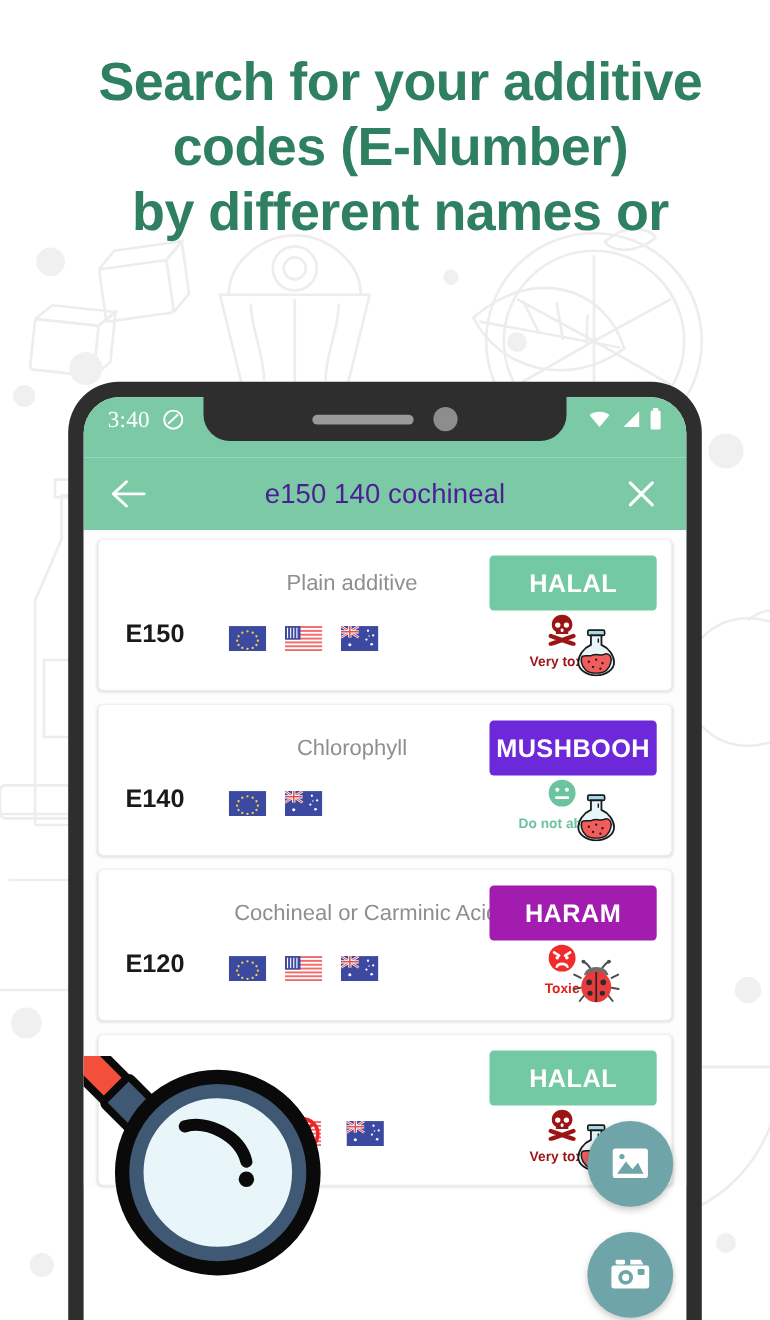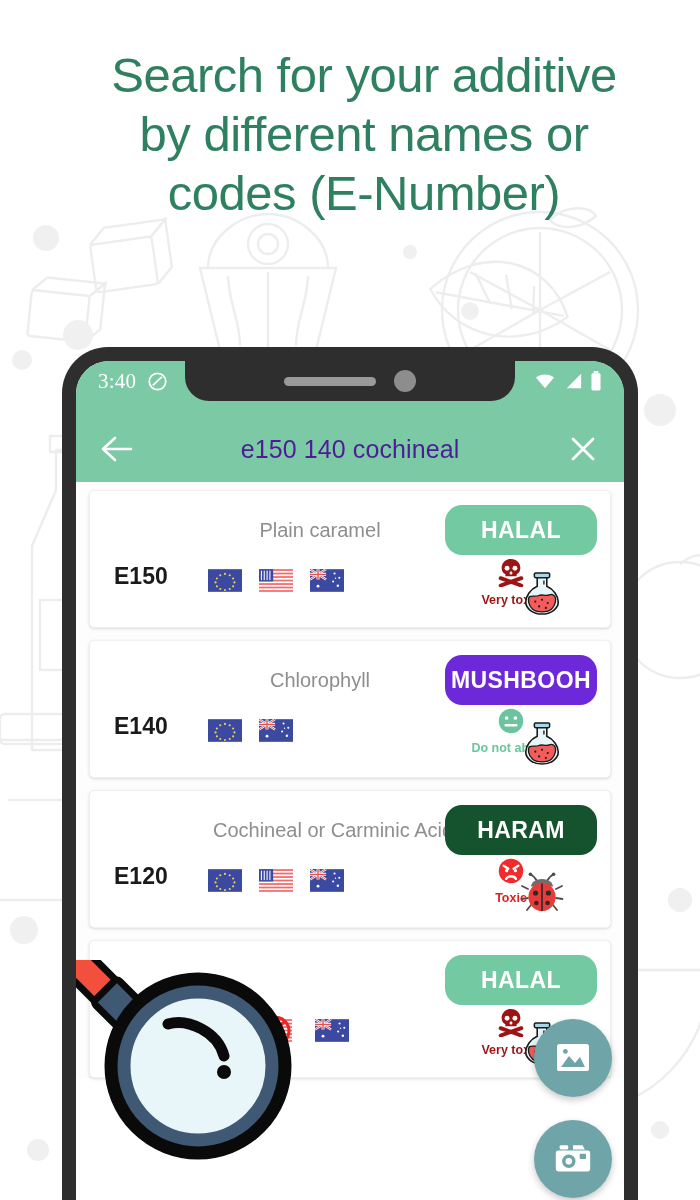--- a/index.html
+++ b/index.html
@@ -13,21 +13,21 @@
   
   #bg-pattern { position:absolute; inset:0; z-index:0; }
   
   .headline {
     position:absolute; z-index:3;
     top:46px; left:0; width:700px;
     text-align:center;
     color:#2f8060;
     font-size:49px;
     line-height:59px;
-    font-weight:normal;
+    font-weight:bold;
     letter-spacing:-0.5px;
     padding-left:28px;
   }
   .headline .hl-line { display:block; white-space:nowrap; }
   
   .phone {
     position:absolute; z-index:4;
     left:62px; top:347px;
     width:576px; height:900px;
     background:#2e2e2e;
@@ -106,21 +106,21 @@
     position:absolute; left:368px; top:66px;
     width:106px; text-align:center;
   }
   .tox-label { font-size:12.5px; font-weight:bold; margin-top:2px; }
   .tox.verytoxic .tox-label { color:#9b1515; }
   .tox.toxic .tox-label { color:#e02020; }
   .tox.ok .tox-label { color:#6cc49f; }
   .badge {
     position:absolute; right:13px; top:14px;
     width:152px; height:50px;
-    border-radius:17px;
+    border-radius:4px;
     display:flex; align-items:center; justify-content:center;
     color:#ffffff; font-size:23px; font-weight:bold;
     letter-spacing:0.4px;
   }
   .nature {
     position:absolute; right:44px; top:78px;
     width:48px; height:48px;
     display:flex; align-items:center; justify-content:center;
   }
   
@@ -219,22 +219,22 @@
     <circle cx="680" cy="900" r="12"></circle>
     <circle cx="24" cy="930" r="14"></circle>
     <circle cx="660" cy="1130" r="9"></circle>
     <circle cx="38" cy="1150" r="11"></circle>
     <circle cx="410" cy="252" r="7"></circle>
   </g>
 </svg>
 
 <div class="headline">
   <span class="hl-line">Search for your additive</span>
+  <span class="hl-line">codes (E-Number)</span>
   <span class="hl-line">by different names or</span>
-  <span class="hl-line">codes (E-Number)</span>
 </div>
 
 <div class="phone">
   <div class="phone-screen">
 
     <div class="statusbar">
       <div class="sb-left">
         <span class="sb-time">3:40</span>
         <svg width="21" height="21" viewBox="0 0 24 24">
           <circle cx="12" cy="12" r="9.4" fill="none" stroke="#ffffff" stroke-width="2"></circle>
@@ -271,21 +271,21 @@
         <svg width="28" height="28" viewBox="0 0 28 28">
           <path d="M4 4 L24 24 M24 4 L4 24" stroke="#ffffff" stroke-width="2.8" stroke-linecap="round"></path>
         </svg>
       </div>
     </div>
 
     <div class="results">
 
       <div class="card">
         <div class="card-code">E150</div>
-        <div class="card-name">Plain caramel</div>
+        <div class="card-name">Plain additive</div>
         <div class="flags">
           <svg class="flag" viewBox="0 0 36 24">
             <rect width="36" height="24" fill="#3b4aa0"></rect>
             <g fill="#f5d547">
                 <circle cx="18" cy="5" r="1.1"></circle>
                 <circle cx="23" cy="6.4" r="1.1"></circle>
                 <circle cx="26.6" cy="9.8" r="1.1"></circle>
                 <circle cx="28" cy="14" r="1.1"></circle>
                 <circle cx="26.6" cy="18.2" r="1.1"></circle>
                 <circle cx="23" cy="21" r="1.1"></circle>
@@ -498,21 +498,21 @@
         <div class="tox toxic">
           <svg width="28" height="28" viewBox="0 0 32 32">
             <circle cx="16" cy="16" r="14" fill="#ef2b2b"></circle>
             <path d="M7.6 10 L13 13.4 M24.4 10 L19 13.4" stroke="#ffffff" stroke-width="2.6" stroke-linecap="round"></path>
             <circle cx="11" cy="15.6" r="1.9" fill="#ffffff"></circle>
             <circle cx="21" cy="15.6" r="1.9" fill="#ffffff"></circle>
             <path d="M10.4 25 C12.4 21 19.6 21 21.6 25" stroke="#ffffff" stroke-width="2.6" fill="none" stroke-linecap="round"></path>
           </svg>
           <div class="tox-label">Toxic</div>
         </div>
-        <div class="badge" style="background:#14532d">
+        <div class="badge" style="background:#a21caf">
           <span>HARAM</span>
         </div>
         <div class="nature">
           <svg width="44" height="42" viewBox="0 0 44 42">
             <g stroke="#4d4d4d" stroke-width="1.8" fill="none" stroke-linecap="round">
               <path d="M17 9 C14 4 12 3 10.4 2.6"></path>
               <path d="M27 9 C30 4 32 3 33.6 2.6"></path>
               <path d="M8 17 L2 14 M8 26 L1.6 27 M11 33 L7 38"></path>
               <path d="M36 17 L42 14 M36 26 L42.4 27 M33 33 L37 38"></path>
             </g>

